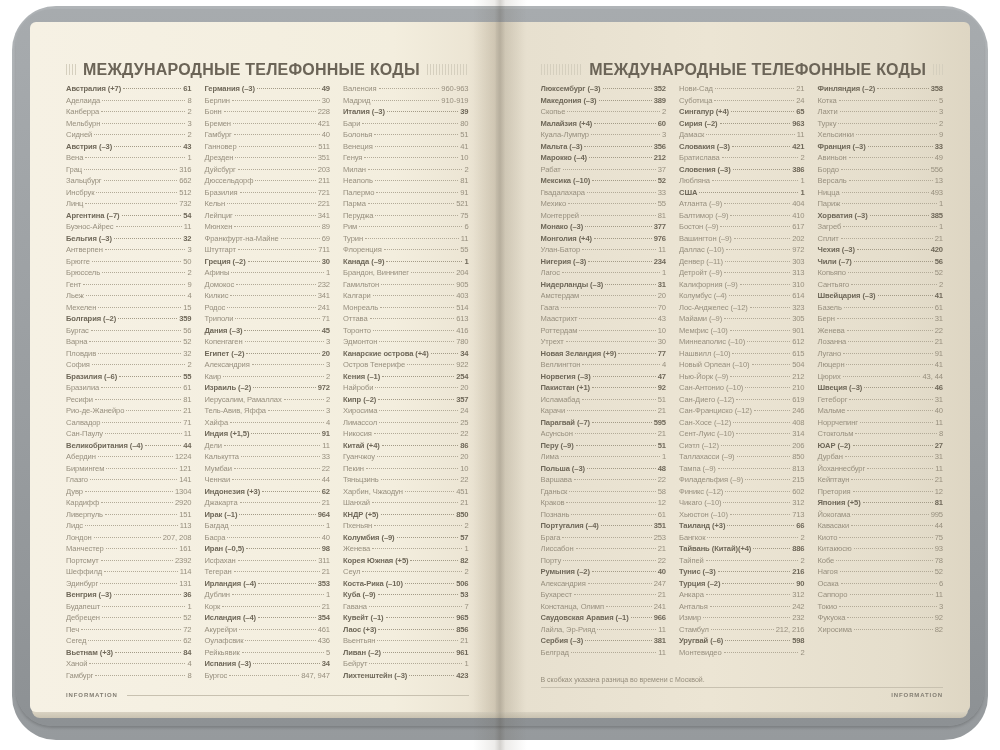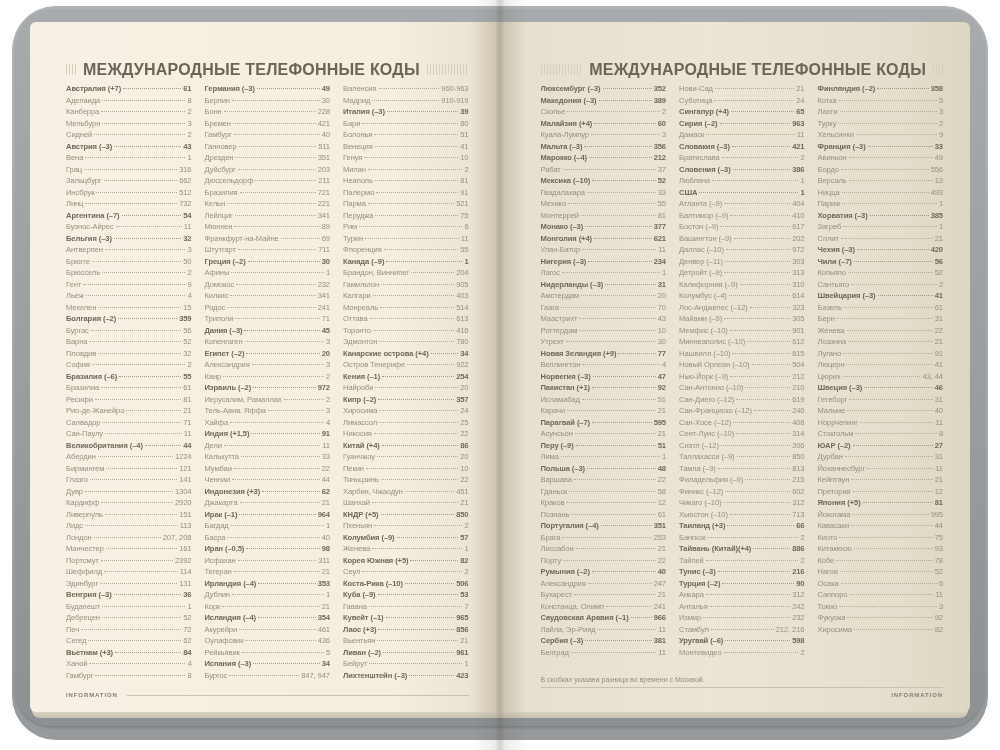--- a/index.html
+++ b/index.html
@@ -930,21 +930,21 @@
               <span class="val">81</span>
             </div>
             <div class="row c">
               <span class="nm">Монако (–3)</span>
               <span class="dots"></span>
               <span class="val">377</span>
             </div>
             <div class="row c">
               <span class="nm">Монголия (+4)</span>
               <span class="dots"></span>
-              <span class="val">621</span>
+              <span class="val">976</span>
             </div>
             <div class="row">
               <span class="nm">Улан-Батор</span>
               <span class="dots"></span>
               <span class="val">11</span>
             </div>
             <div class="row c">
               <span class="nm">Нигерия (–3)</span>
               <span class="dots"></span>
               <span class="val">234</span>

